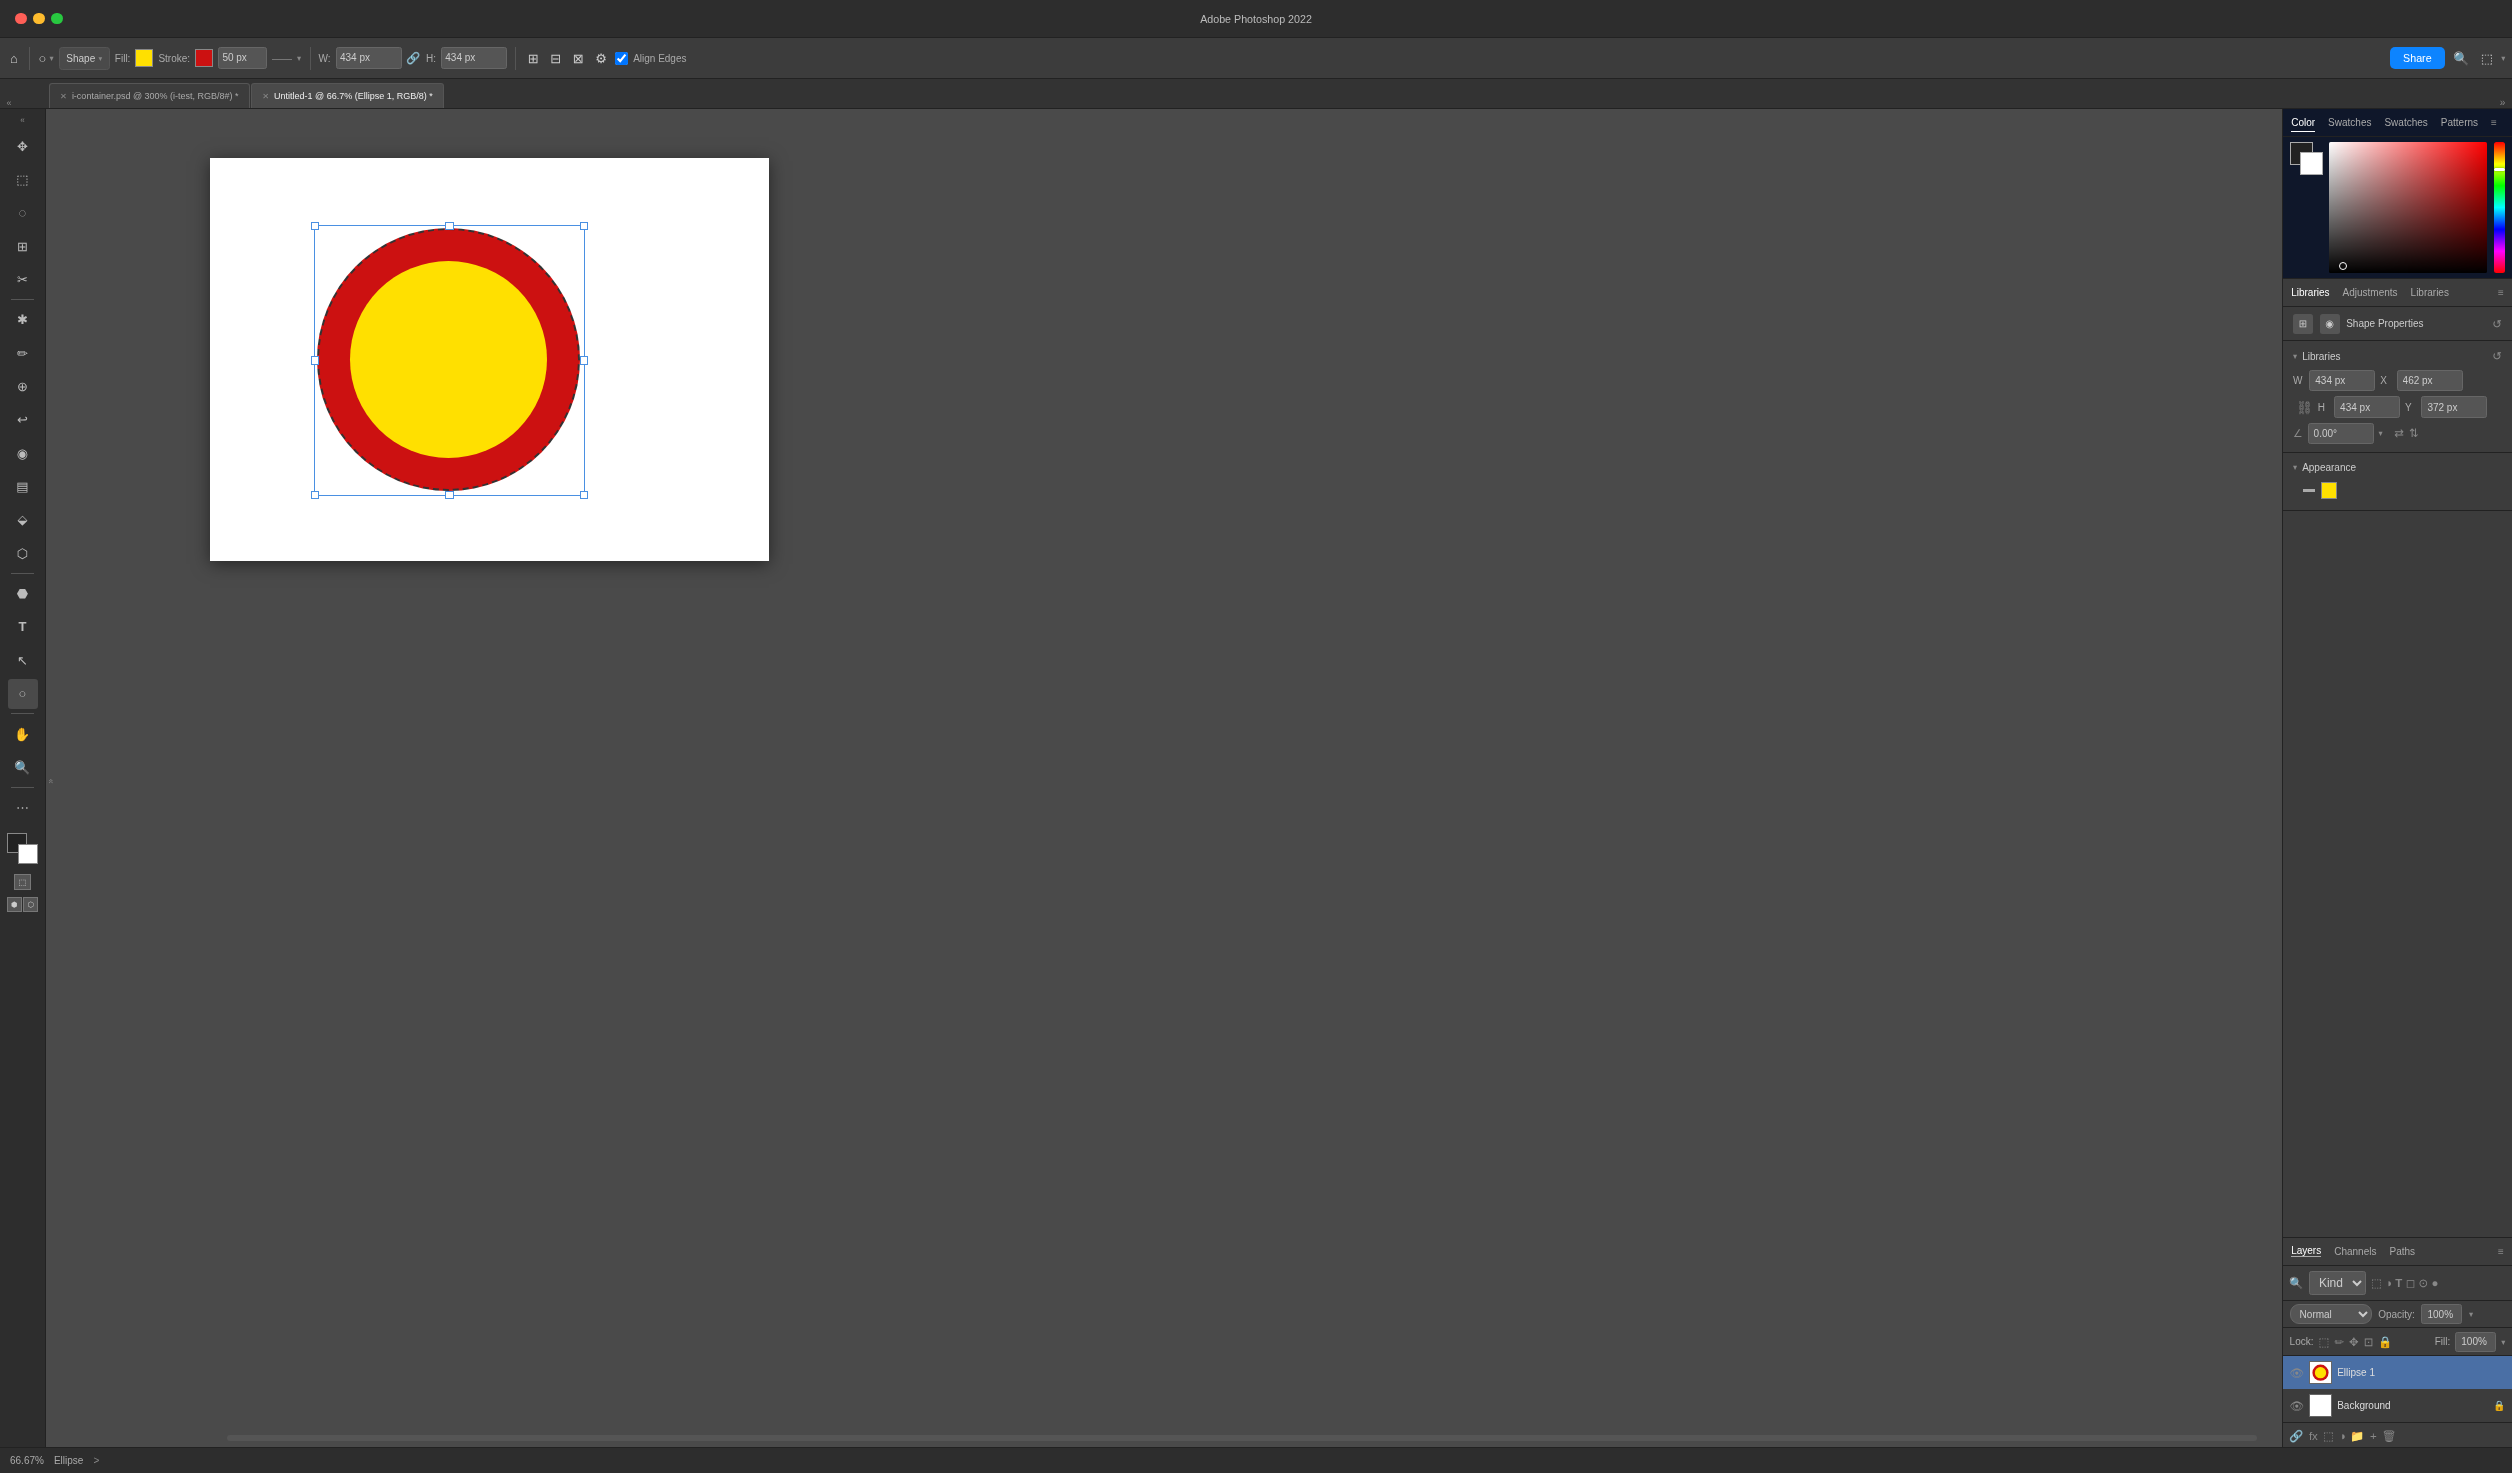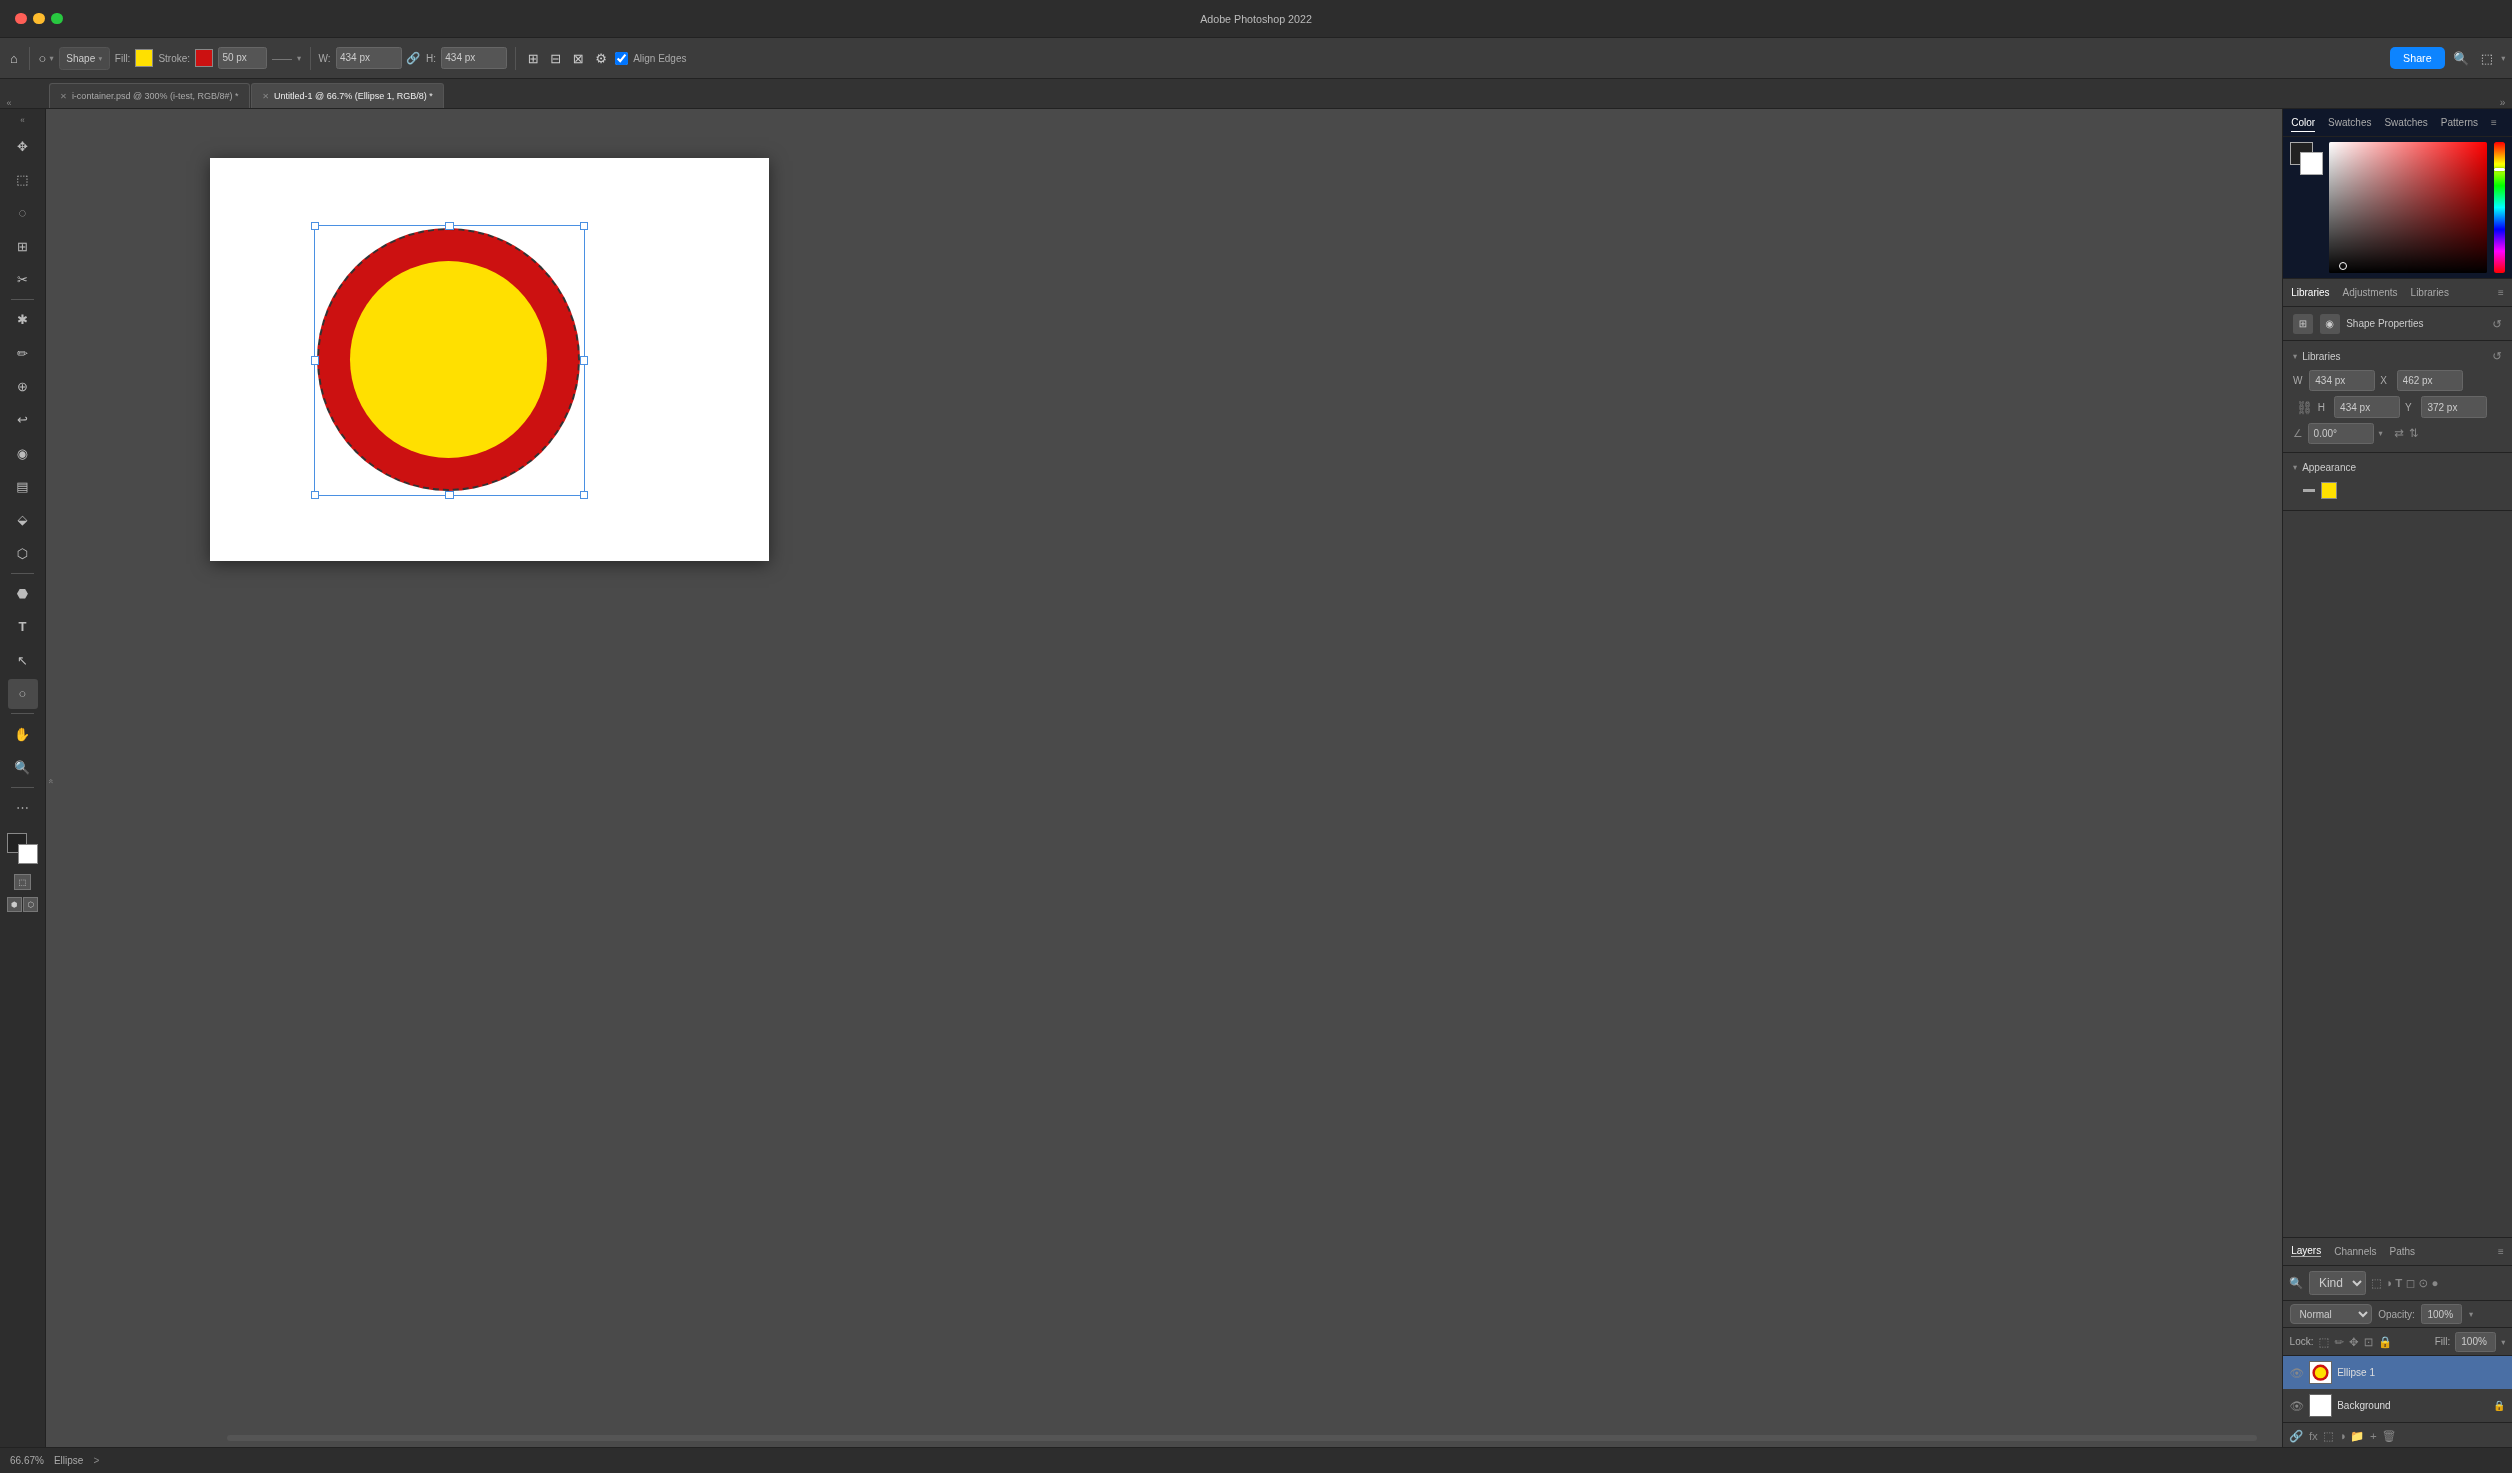--- a/index.html
+++ b/index.html
@@ -356,21 +356,21 @@
     .blend-row {
       display: flex;
       align-items: center;
       padding: 3.3px 6.6px;
       gap: 6.6px;
       border-bottom: 0.8px solid #222;
     }
     .blend-dropdown {
       background: #555;
       border: 0.8px solid #666;
-      border-radius: 4px;
+      border-radius: 9px;
       color: #ccc;
       font-size: 10px;
       padding: 1.6px 5px;
       height: 20px;
       width: 82px;
     }
     .opacity-label { color: #aaa; font-size: 10px; text-align: center; }
     .opacity-input {
       background: #555;
       border: 0.8px solid #666;

